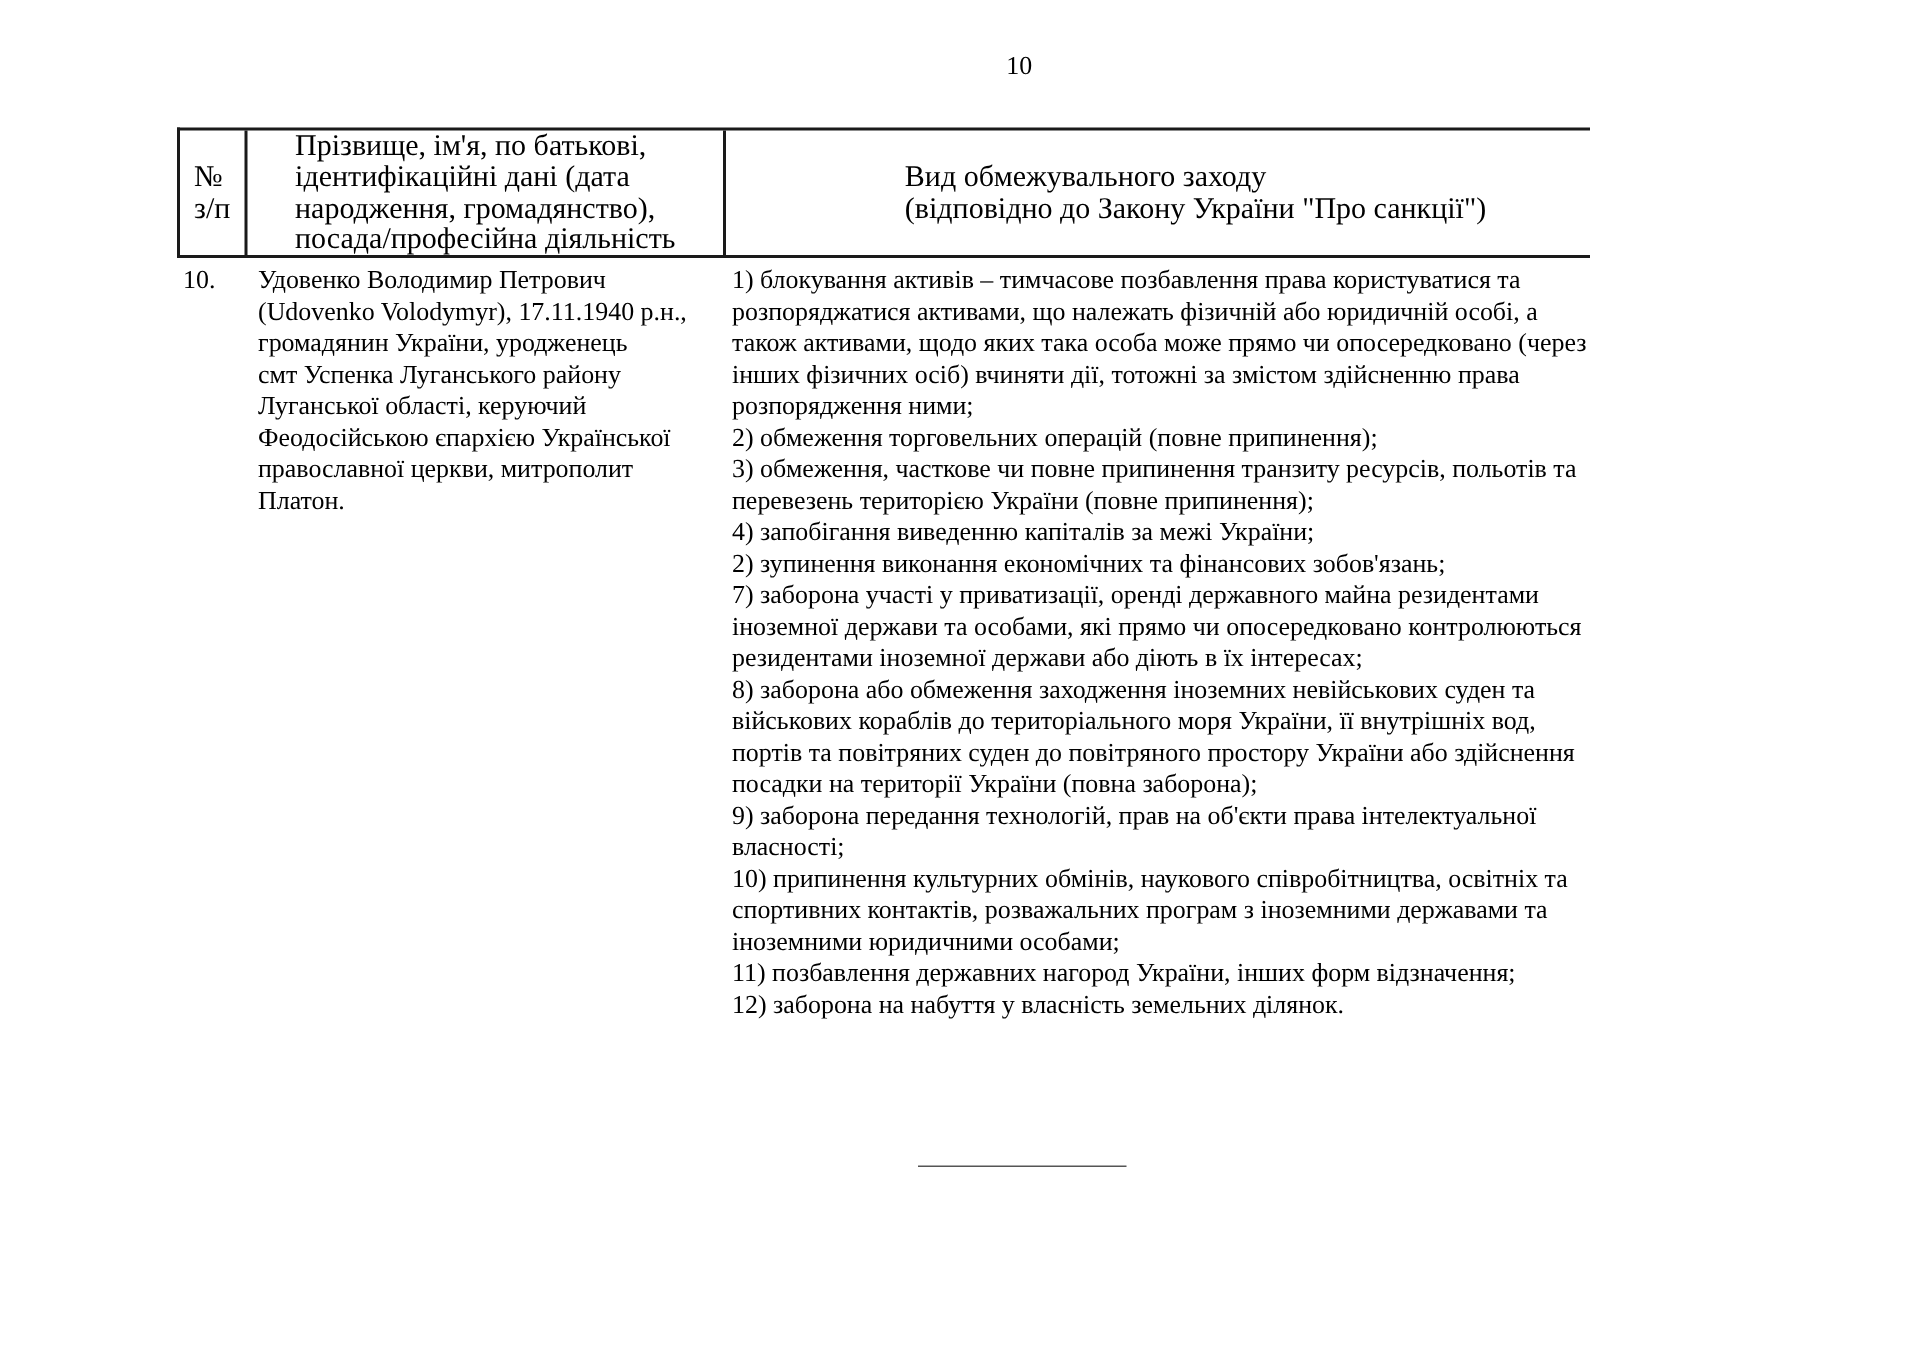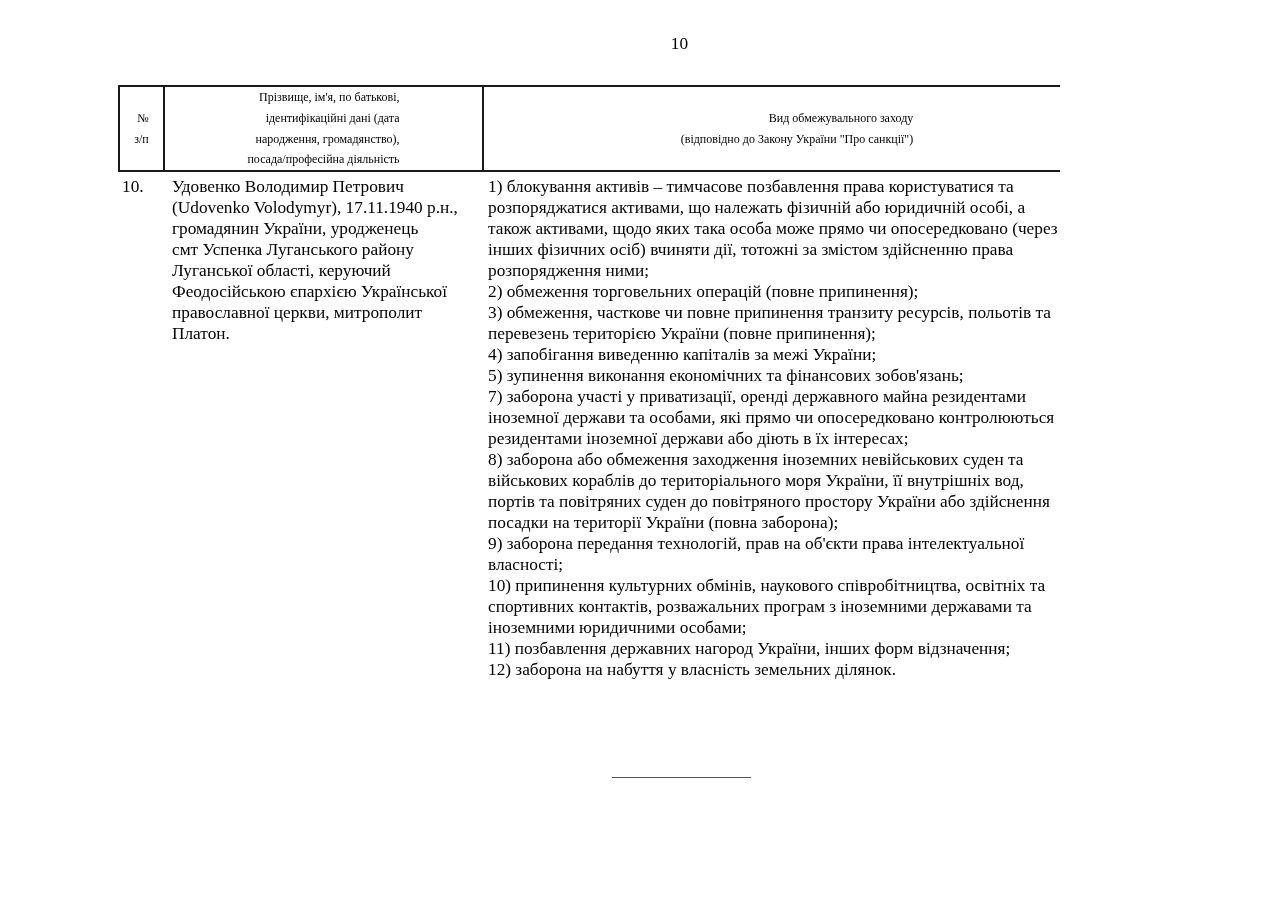--- a/index.html
+++ b/index.html
@@ -50,24 +50,24 @@
     grid-template-columns: 45px 319px 628px 131px;
     border-top: 2px solid #1a1a1a;
     border-bottom: 2px solid #1a1a1a;
     border-left: 2px solid #1a1a1a;
     box-sizing: border-box;
   }
   .th {
     display: flex;
     align-items: center;
     justify-content: center;
-    text-align: right;
+    text-align: left;
     min-height: 83px;
     padding: 0 2px;
-    font-size: 12px;
+    font-size: 20px;
     line-height: 20.8px;
     white-space: pre-line;
     box-sizing: border-box;
   }
   .br {
     border-right: 2px solid #1a1a1a;
   }
   .tbody {
     display: grid;
     grid-template-columns: 45px 319px 628px 131px;
@@ -140,21 +140,21 @@
       <div class="td measures">
           <div class="sanction-item">1) блокування активів – тимчасове позбавлення права користуватися та
 розпоряджатися активами, що належать фізичній або юридичній особі, а
 також активами, щодо яких така особа може прямо чи опосередковано (через
 інших фізичних осіб) вчиняти дії, тотожні за змістом здійсненню права
 розпорядження ними;</div>
           <div class="sanction-item">2) обмеження торговельних операцій (повне припинення);</div>
           <div class="sanction-item">3) обмеження, часткове чи повне припинення транзиту ресурсів, польотів та
 перевезень територією України (повне припинення);</div>
           <div class="sanction-item">4) запобігання виведенню капіталів за межі України;</div>
-          <div class="sanction-item">5) зупинення виконання економічних та фінансових зобов'язань;</div>
+          <div class="sanction-item">2) зупинення виконання економічних та фінансових зобов'язань;</div>
           <div class="sanction-item">7) заборона участі у приватизації, оренді державного майна резидентами
 іноземної держави та особами, які прямо чи опосередковано контролюються
 резидентами іноземної держави або діють в їх інтересах;</div>
           <div class="sanction-item">8) заборона або обмеження заходження іноземних невійськових суден та
 військових кораблів до територіального моря України, її внутрішніх вод,
 портів та повітряних суден до повітряного простору України або здійснення
 посадки на території України (повна заборона);</div>
           <div class="sanction-item">9) заборона передання технологій, прав на об'єкти права інтелектуальної
 власності;</div>
           <div class="sanction-item">10) припинення культурних обмінів, наукового співробітництва, освітніх та

